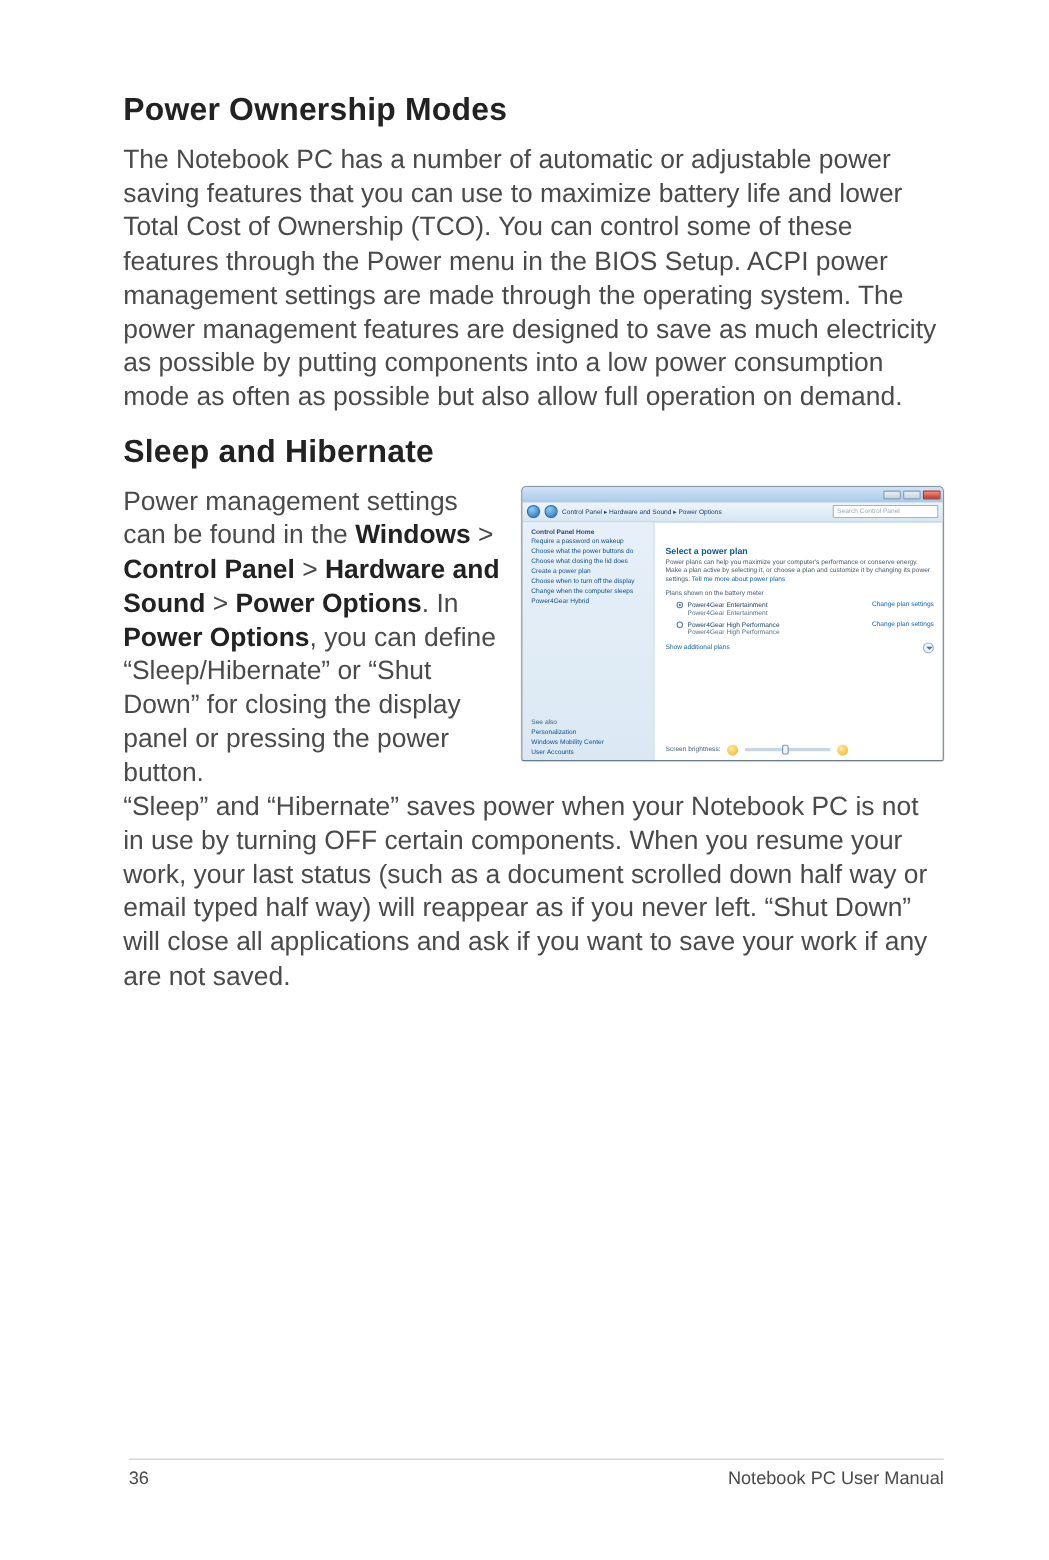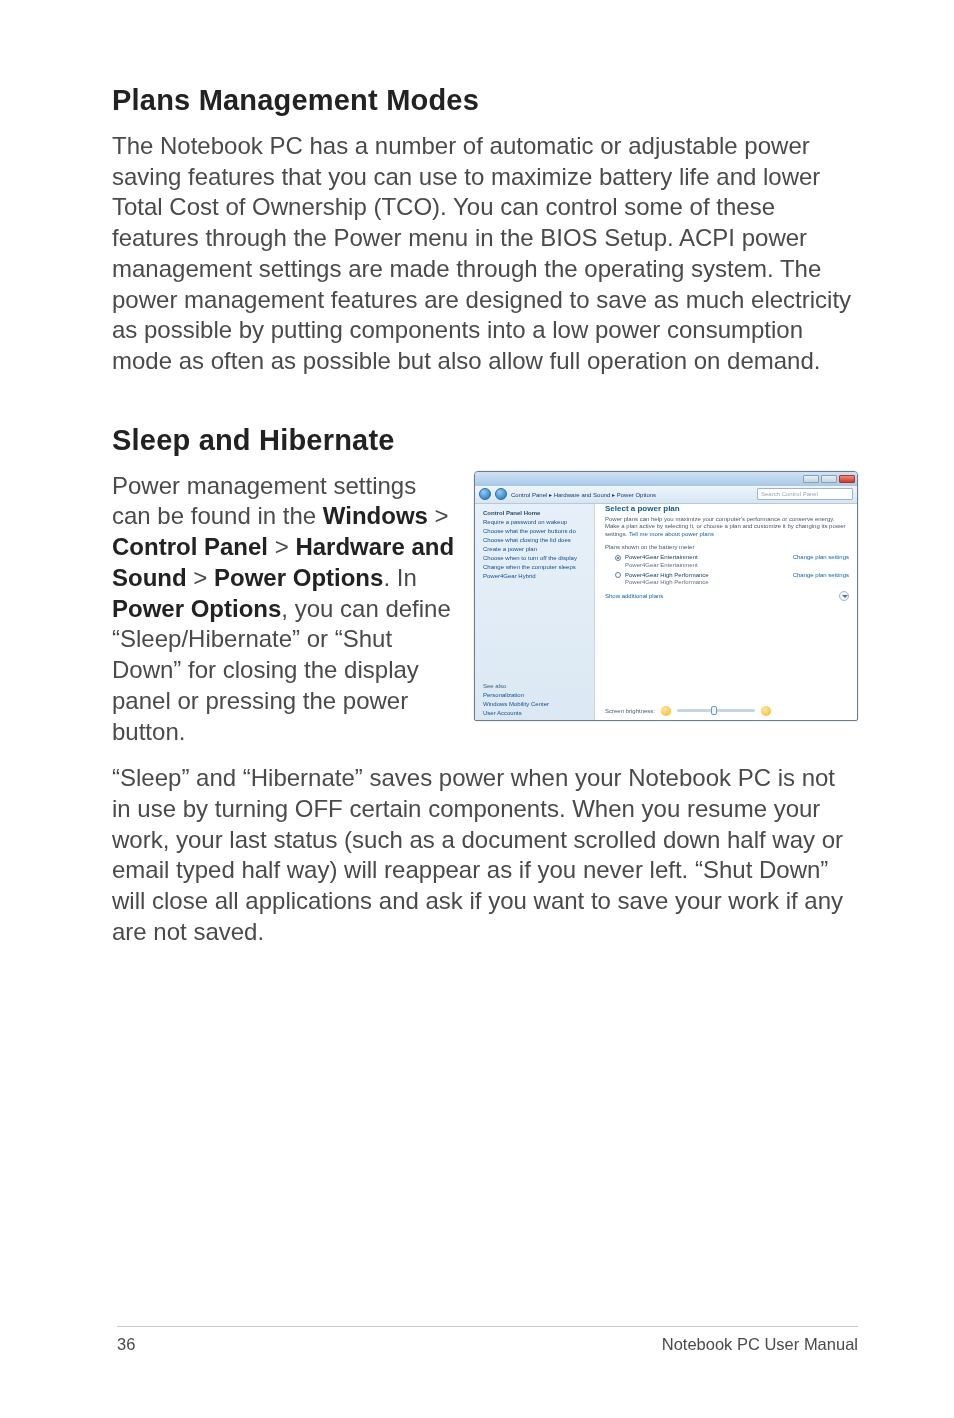--- a/index.html
+++ b/index.html
@@ -10,21 +10,21 @@
     position: relative;
     padding: 84px 96px 0 112px;
   }
   h2.section {
     font-size: 29px;
     font-weight: 700;
     color: #222;
     margin-bottom: 14px;
     letter-spacing: 0.2px;
   }
-  h2.section.second { margin-top: 47px; }
+  h2.section.second { margin-top: 18px; }
   p.body {
     font-size: 24px;
     line-height: 1.28;
     color: #4a4a4a;
     font-weight: 400;
   }
   .row {
     display: flex;
     gap: 14px;
     align-items: flex-start;
@@ -85,21 +85,21 @@
     background: linear-gradient(#e7f0f8,#dbe8f3);
     border-right: 1px solid #c6d6e3;
     padding: 6px 6px 4px 8px;
     display:flex; flex-direction:column; gap:3px;
     color:#16426e;
   }
   .po-side .hdr { color:#2a4b6a; font-weight:600; }
   .po-side .lnk { color:#0f4f8f; }
   .po-side .spacer { flex:1; }
   .po-side .sa { color:#3a5f82; }
-  .po-main { flex:1; padding:0 8px 4px 10px; display:flex; flex-direction:column; }
+  .po-main { flex:1; padding:22px 8px 4px 10px; display:flex; flex-direction:column; }
   .po-main .mh { color:#0c5a8d; font-size:8px; font-weight:600; margin-bottom:3px; }
   .po-main .desc { color:#44586a; line-height:1.25; margin-bottom:4px; }
   .po-main .tell { color:#0f63a8; }
   .fieldset-label { color:#3d5a72; margin:2px 0 2px 0; }
   .plan-row { display:flex; justify-content:space-between; align-items:flex-start; margin:2px 0 1px 10px; }
   .radio { display:inline-block; width:6px; height:6px; border:1px solid #5f7e98; border-radius:50%; margin-right:4px; vertical-align:middle; background:#fff; }
   .radio.checked::after{ content:""; display:block; width:2px; height:2px; background:#2c6aa0; border-radius:50%; margin:1px auto 0; }
   .plan-name { color:#163f66; }
   .plan-sub { color:#5a7186; margin:0 0 2px 20px; }
   .chg { color:#0f63a8; }
@@ -116,21 +116,21 @@
     left: 117px; right: 96px; bottom: 64px;
     border-top: 1px solid #c9c9c9;
     padding-top: 8px;
     display:flex; justify-content:space-between;
     font-size: 16.5px; color:#4a4a4a;
   }
 </style>
 </head>
 <body>
 
-<h2 class="section">Plans Management Modes</h2>
+<h2 class="section">Power Ownership Modes</h2>
 
 <p class="body">The Notebook PC has a number of automatic or adjustable power saving features that you can use to maximize battery life and lower Total Cost of Ownership (TCO). You can control some of these features through the Power menu in the BIOS Setup. ACPI power management settings are made through the operating system. The power management features are designed to save as much electricity as possible by putting components into a low power consumption mode as often as possible but also allow full operation on demand.</p>
 
 <h2 class="section second">Sleep and Hibernate</h2>
 
 <div class="row">
   <div class="col-text">
     <p class="body">
       <span>Power management settings can be found in the </span><span class="bold">Windows</span><span> &gt; </span><span class="bold">Control Panel</span><span> &gt; </span><span class="bold">Hardware and Sound</span><span> &gt; </span><span class="bold">Power Options</span><span>. In </span><span class="bold">Power Options</span><span>, you can define “Sleep/Hibernate” or “Shut Down” for closing the display panel or pressing the power button.</span>
     </p>
@@ -197,18 +197,18 @@
                 <span class="slider-thumb"></span>
               </span>
             <span class="sun"></span>
           </div>
         </div>
       </div>
     </div>
   </div>
 </div>
 
-<p class="body" style="margin-top:16px">“Sleep” and “Hibernate” saves power when your Notebook PC is not in use by turning OFF certain components. When you resume your work, your last status (such as a document scrolled down half way or email typed half way) will reappear as if you never left. “Shut Down” will close all applications and ask if you want to save your work if any are not saved.</p>
+<p class="body" style="margin-top:1px">“Sleep” and “Hibernate” saves power when your Notebook PC is not in use by turning OFF certain components. When you resume your work, your last status (such as a document scrolled down half way or email typed half way) will reappear as if you never left. “Shut Down” will close all applications and ask if you want to save your work if any are not saved.</p>
 
 <div class="footer">
   <span>36</span>
   <span>Notebook PC User Manual</span>
 </div>
 
 </body></html>

